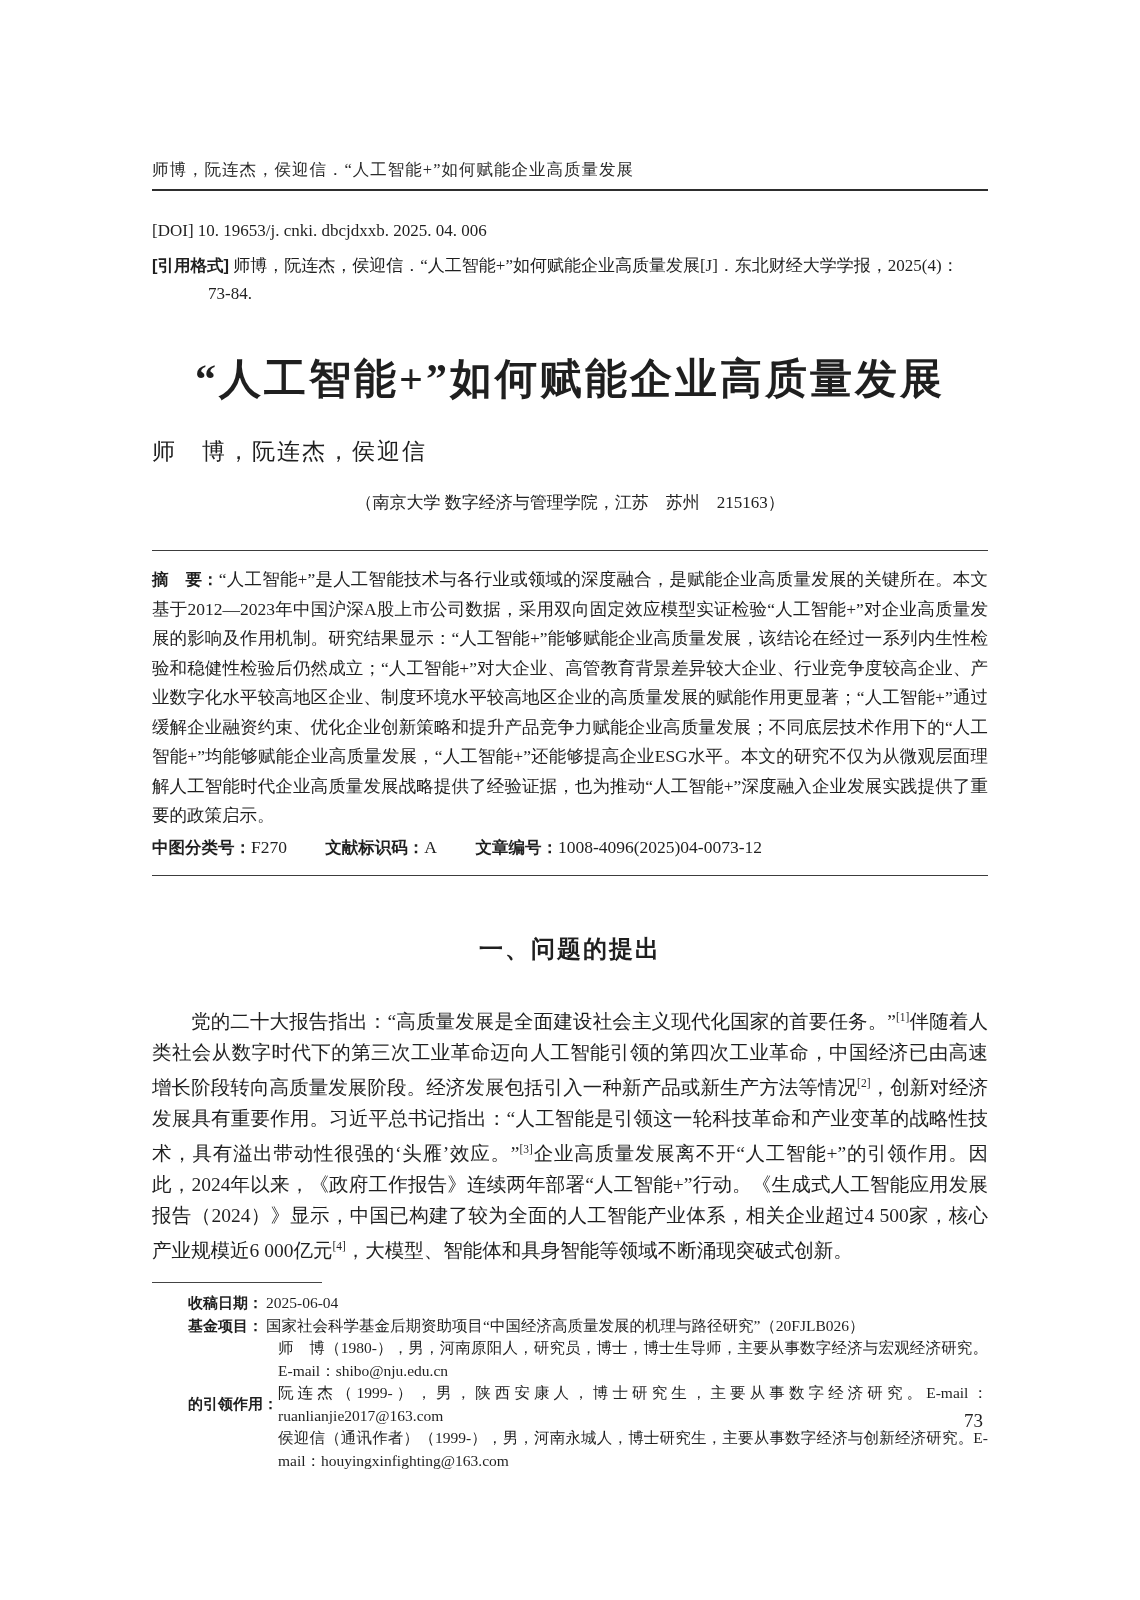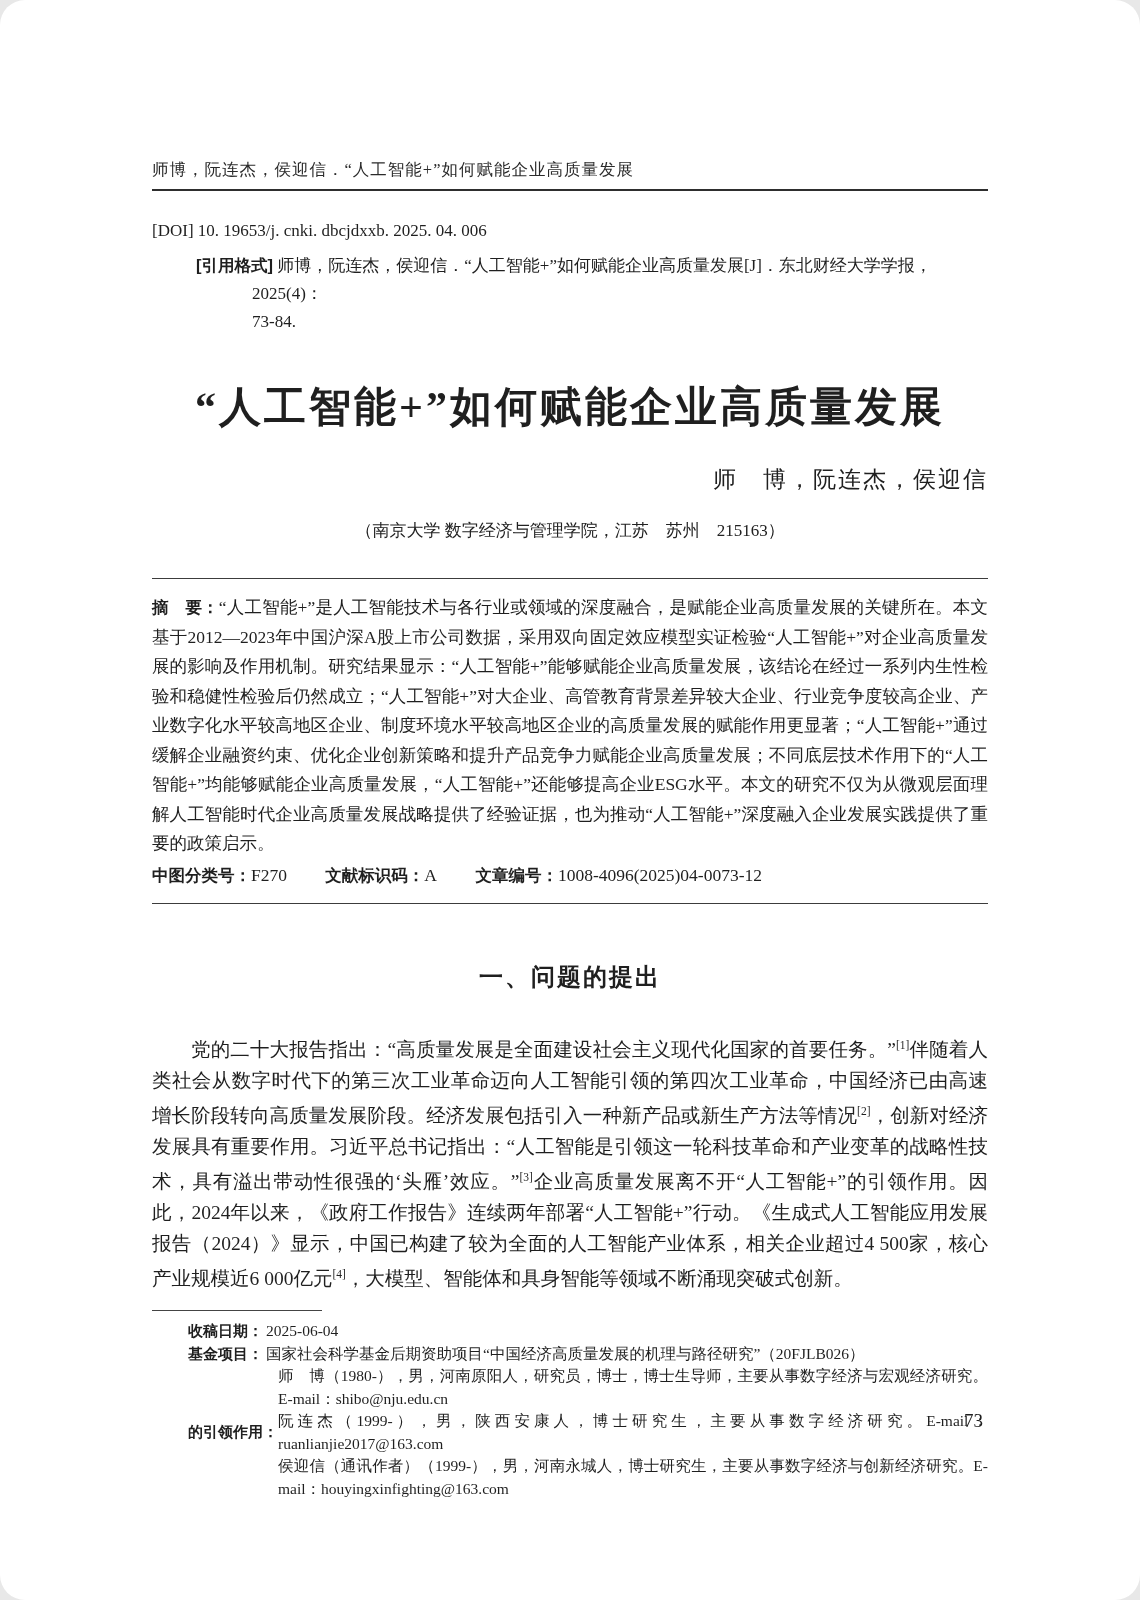--- a/index.html
+++ b/index.html
@@ -4,47 +4,46 @@
 <style>
   html,body{margin:0;padding:0;background:#e8e8e8;}
   .page{
     position:relative;
     width:1140px;height:1600px;
     background:#ffffff;
     margin:0 auto;
     font-family:"Liberation Serif","DejaVu Serif",serif;
     color:#1f1f1f;
     overflow:hidden;
-    border-radius:25px;
   }
   .inner{padding:0 152px;}
   
   .running-head{
     padding-top:160px;
     font-size:16.5px;line-height:20px;
     color:#2a2a2a;letter-spacing:1px;
   }
   .head-rule{border:0;border-top:2px solid #2e2e2e;margin:9px 0 0 0;}
   
   .doi-line{margin-top:27px;font-size:17px;line-height:26px;}
   .cite-line{
     margin-top:7px;font-size:17px;line-height:28px;
-    padding-left:56px;text-indent:-56px;margin-left:44px;
+    padding-left:56px;text-indent:-56px;
   }
   .blabel{
     font-family:"Liberation Sans","DejaVu Sans",sans-serif;
     font-weight:700;font-size:16.5px;
   }
   
   .title{
     margin-top:40px;text-align:center;
     font-size:42px;line-height:62px;font-weight:700;
     letter-spacing:3px;
   }
-  .authors{margin-top:28px;text-align:right;font-size:23px;line-height:28px;letter-spacing:2px;}
+  .authors{margin-top:28px;text-align:left;font-size:23px;line-height:28px;letter-spacing:2px;}
   .affiliation{margin-top:26px;text-align:center;font-size:17px;line-height:22px;color:#222;}
   
   .abs-rule{border:0;border-top:1.5px solid #3c3c3c;margin:36px 0 0 0;}
   .abstract{
     margin-top:14px;font-size:17.5px;line-height:29.5px;
     text-align:justify;text-justify:inter-ideograph;
   }
   .kw-line{font-size:17.5px;line-height:29.5px;margin-top:1px;}
   .clc-line{font-size:17.5px;line-height:29.5px;margin-top:2px;}
   .clc-pair{margin-right:34px;}

